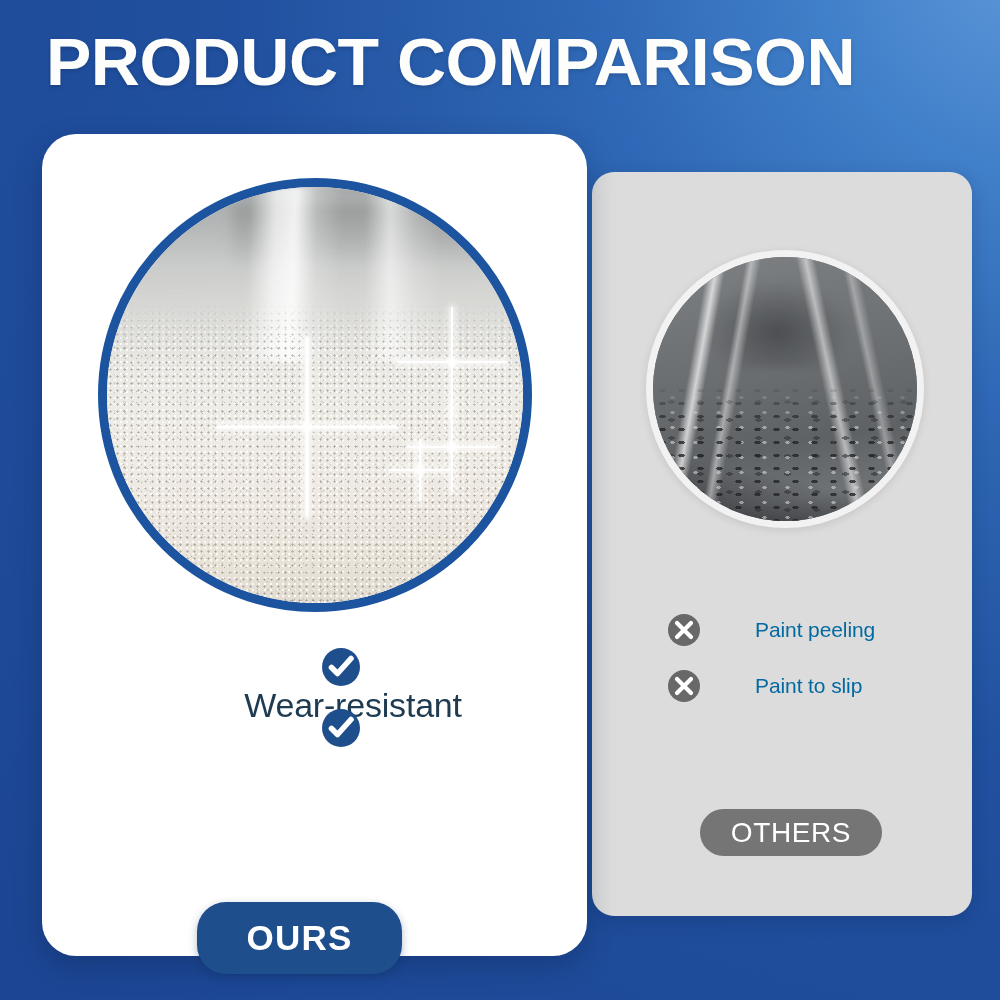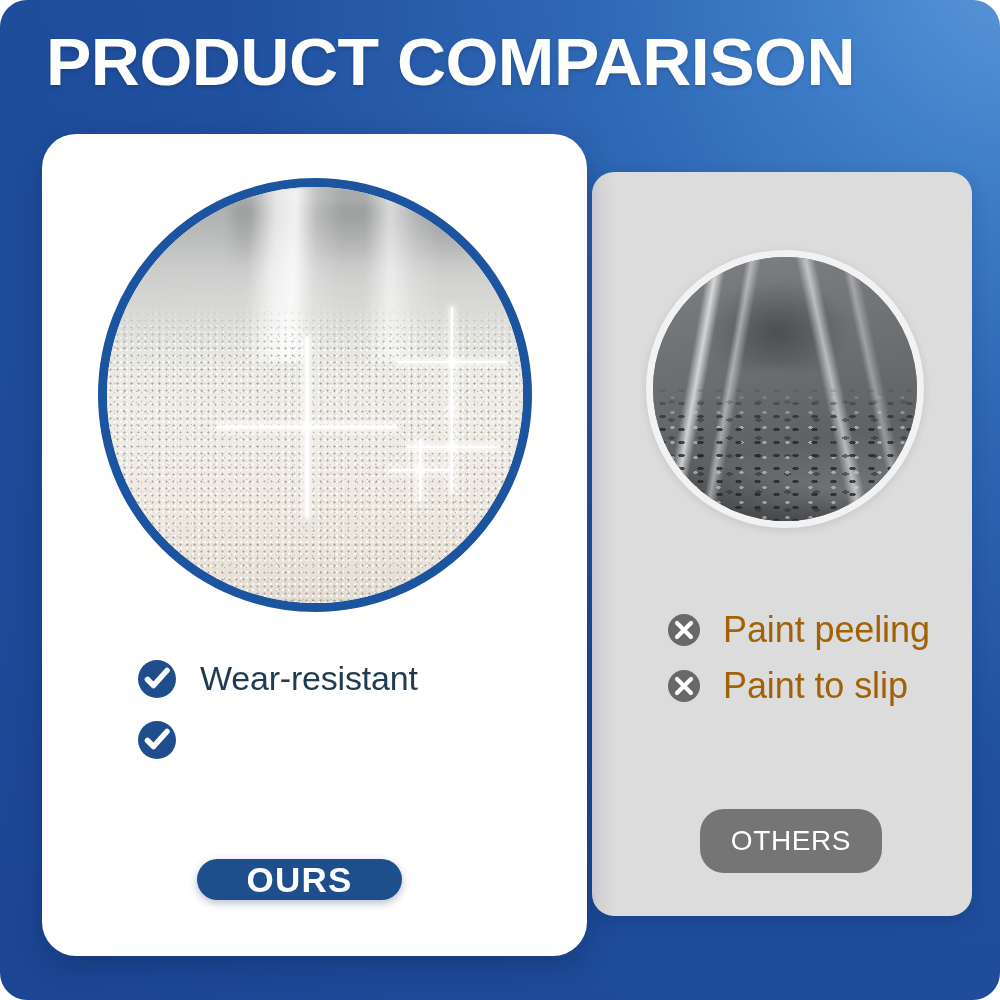--- a/index.html
+++ b/index.html
@@ -9,21 +9,20 @@
     font-family:"Liberation Sans", sans-serif;
     overflow:hidden;
   }
 
   #stage {
     position:relative;
     width:1000px; height:1000px;
     background:
       radial-gradient(circle at 100% 0%, #5b94d6 0%, #3b78c4 16%, #२a5eae 34%, #1e4b9c 58%, #1c4593 100%);
     background-color:#1e4b9c;
-    border-radius:27px;
   }
   
   #stage {
     background:
       radial-gradient(circle at 103% -4%, #5e97d8 0%, #4180ca 14%, #2f68b6 30%, #20509f 55%, #1c4593 100%),
       #1e4b9c;
   }
 
   
   .title {
@@ -169,20 +168,21 @@
 
   
   .ours-list {
     position:absolute;
     left:96px; top:514px;
     width:430px;
   }
   .ours-row {
     display:flex; align-items:center;
     height:61px;
+    flex-direction:column;
   }
   .ico-check {
     flex:0 0 auto;
     width:38px; height:38px; border-radius:50%;
     background:#1f4e8c;
     position:relative;
     margin-right:24px;
   }
   .ico-check svg { position:absolute; left:-3px; top:-3px; width:44px; height:44px; }
   .ours-row-label {
@@ -203,44 +203,45 @@
   }
   .ico-cross {
     flex:0 0 auto;
     width:32px; height:32px; border-radius:50%;
     background:#686868;
     position:relative;
     margin-right:23px;
   }
   .ico-cross svg { position:absolute; left:-3px; top:-3px; width:38px; height:38px; }
   .others-row-label {
-    font-size:36px;
-    color:#a16207;
+    font-size:21px;
+    color:#0369a1;
     letter-spacing:-0.1px;
     white-space:nowrap;
+    margin-left:32px;
   }
 
   
   .badge-ours {
     position:absolute;
-    left:155px; top:725px;
-    width:205px; height:41px;
+    left:155px; top:768px;
+    width:205px; height:72px;
     background:#1f4e8c;
     border-radius:29px;
     display:flex; align-items:center; justify-content:center;
     color:#ffffff;
     font-size:35px;
     font-weight:bold;
     letter-spacing:1.2px;
     box-shadow:0 3px 8px rgba(12,36,80,0.30);
   }
   .badge-others {
     position:absolute;
     left:108px; top:637px;
-    width:182px; height:64px;
+    width:182px; height:47px;
     background:#757575;
     border-radius:24px;
     display:flex; align-items:center; justify-content:center;
     color:#ffffff;
     font-size:28px;
     letter-spacing:0.6px;
   }
 </style>
 </head>
 <body>

